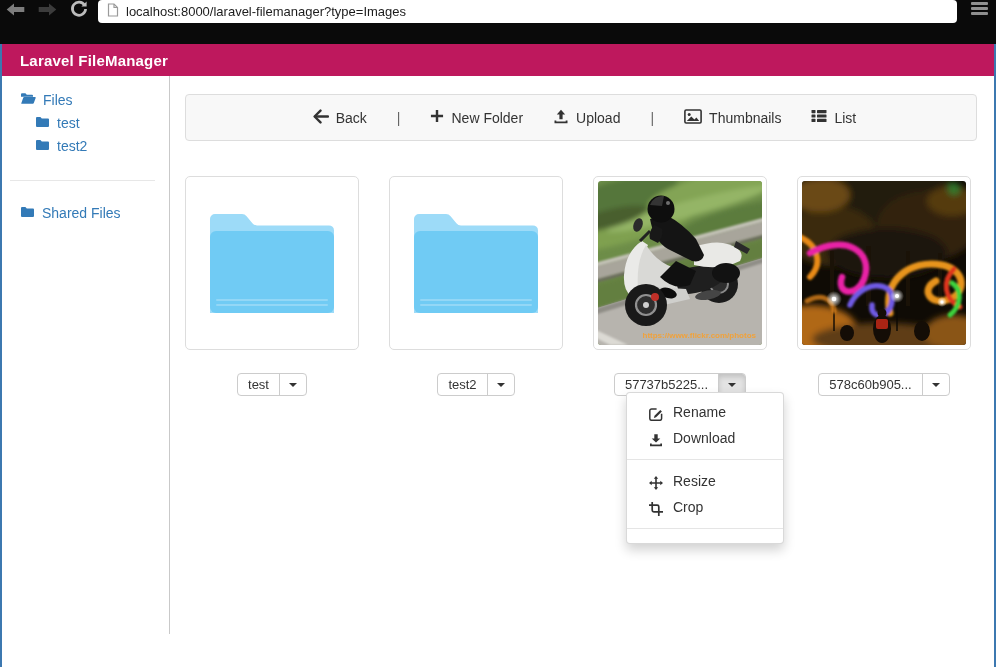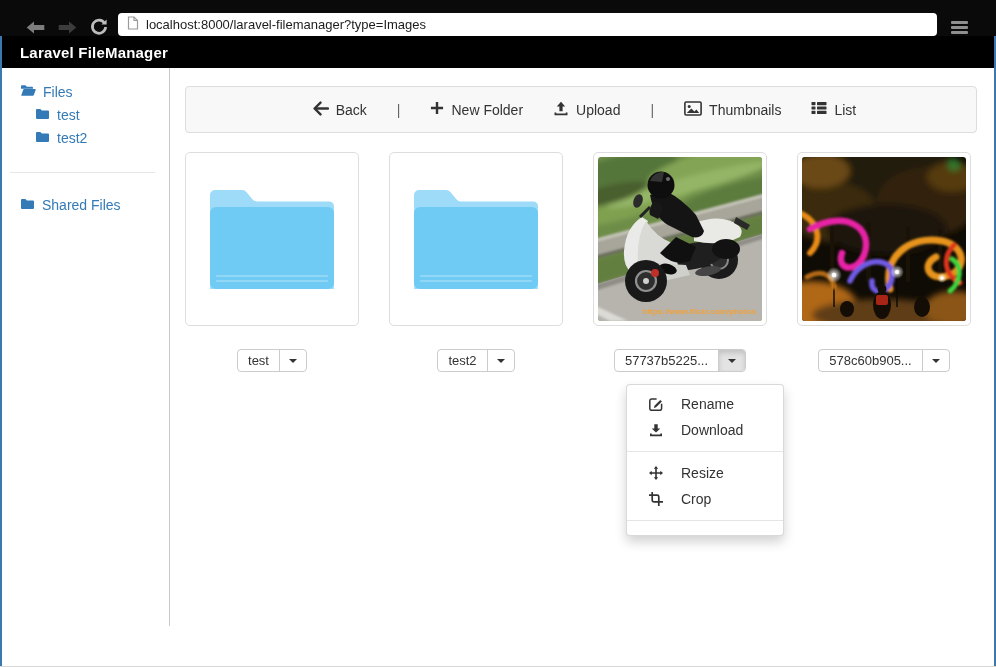--- a/index.html
+++ b/index.html
@@ -1,73 +1,73 @@
 <!DOCTYPE html>
 <html><head>
 <meta charset="utf-8">
 <style>
   * { box-sizing: border-box; margin: 0; padding: 0; }
   html,body { width:996px; height:667px; overflow:hidden; background:#fff;
     font-family:"Liberation Sans", sans-serif; }
 
   
-  .chrome { height:36px; background:#0a0a0a; display:flex; align-items:flex-end; padding:0 26px; }
+  .chrome { height:44px; background:#0a0a0a; display:flex; align-items:flex-start; padding:0 6px; }
   .nav-icons { display:flex; align-items:center; gap:13px; margin-right:10px; }
   .nav-btn { display:flex; align-items:center; cursor:pointer; }
   .addr { flex:1; height:23px; background:#fff; border-radius:4px; display:flex; align-items:center;
     padding:0 9px; gap:7px; margin-right:12px; }
   .addr-url { font-size:13px; color:#1c1c1c; white-space:nowrap; overflow:hidden; }
   .hamburger { display:flex; flex-direction:column; gap:2.5px; cursor:pointer; padding:2px; }
   .hamburger span { width:17px; height:2.6px; background:#8f8f8f; border-radius:1px; }
 
   
   .page { position:relative; height:630px; border-left:2px solid #3c78b0; border-right:2px solid #3c78b0;
     background:#fff; }
   .bottom-line { height:1px; background:#d8d8d8; }
 
-  .navbar { height:32px; background:#000000; display:flex; align-items:center; padding-left:18px; }
+  .navbar { height:32px; background:#be185d; display:flex; align-items:center; padding-left:18px; }
   .navbar-title { color:#fff; font-weight:bold; font-size:15px; letter-spacing:.2px; }
 
   .main { display:flex; height:590px; }
 
   
   .sidebar { width:168px; flex:0 0 168px; padding:16px 0 0 18px; border-right:1px solid #c9c9c9;
     height:558px; }
   .tree-item { display:flex; align-items:center; gap:7px; color:#337ab7; font-size:14px;
     margin-bottom:7px; cursor:pointer; white-space:nowrap; }
   .tree-item.child { margin-left:15px; }
   .sidebar-divider { border-top:1px solid #e7e7e7; margin:26px 14px 24px -10px; }
 
   
   .content { flex:1; padding:18px 17px 0 15px; position:relative; }
   .toolbar { height:47px; background:#f8f8f8; border:1px solid #ddd; border-radius:4px;
     display:flex; align-items:center; justify-content:center; gap:30px; font-size:14px; color:#333;padding-left:6px; }
   .tb-item { display:flex; align-items:center; gap:7px; cursor:pointer; }
   .tb-sep { color:#666; font-size:14px; }
 
   .grid { display:flex; gap:30px; margin-top:19px; }
-  .cell { width:174px; display:flex; flex-direction:column; align-items:center; }
+  .cell { width:174px; display:flex; flex-direction:column; align-items:center;margin-top:16px; }
   .card { width:174px; height:174px; background:#fff; border:1px solid #ddd; border-radius:5px;
     display:flex; align-items:center; justify-content:center; cursor:pointer; }
   .card.image { padding:4px; }
   .thumb-wrap { width:164px; height:164px; border-radius:3px; overflow:hidden; }
 
   .btn-group { margin-top:23px; display:flex; background:#fff; border:1px solid #ccc;
     border-radius:4px; overflow:hidden; }
   .btn-label { padding:3px 10px; font-size:13px; color:#333; cursor:pointer; white-space:nowrap; }
   .btn-caret { padding:3px 9px; border-left:1px solid #ccc; display:flex; align-items:center; cursor:pointer; }
   .btn-caret.active { background:#e3e3e3; box-shadow:inset 0 3px 5px rgba(0,0,0,.15); }
   .caret { width:0; height:0; border-left:4px solid transparent; border-right:4px solid transparent;
     border-top:4.5px solid #333; }
 
   
   .dropdown-menu { position:absolute; left:624px; top:348px; width:158px; background:#fff;
     border:1px solid rgba(0,0,0,.15); border-radius:4px; box-shadow:0 6px 12px rgba(0,0,0,.18);
     padding:6px 0; z-index:50; }
-  .menu-item { display:flex; align-items:center; gap:18px; padding:4px 12px 4px 22px;
+  .menu-item { display:flex; align-items:flex-end; gap:10px; padding:4px 12px 4px 22px;
     font-size:14px; color:#333; cursor:pointer; line-height:18px; }
   .menu-divider { height:1px; background:#e5e5e5; margin:8px 0; }
   .mi-icon { width:14px; display:flex; justify-content:center; }
 </style>
 </head>
 <body>
 
 <div class="chrome">
   <div class="nav-icons">
     <span class="nav-btn">

